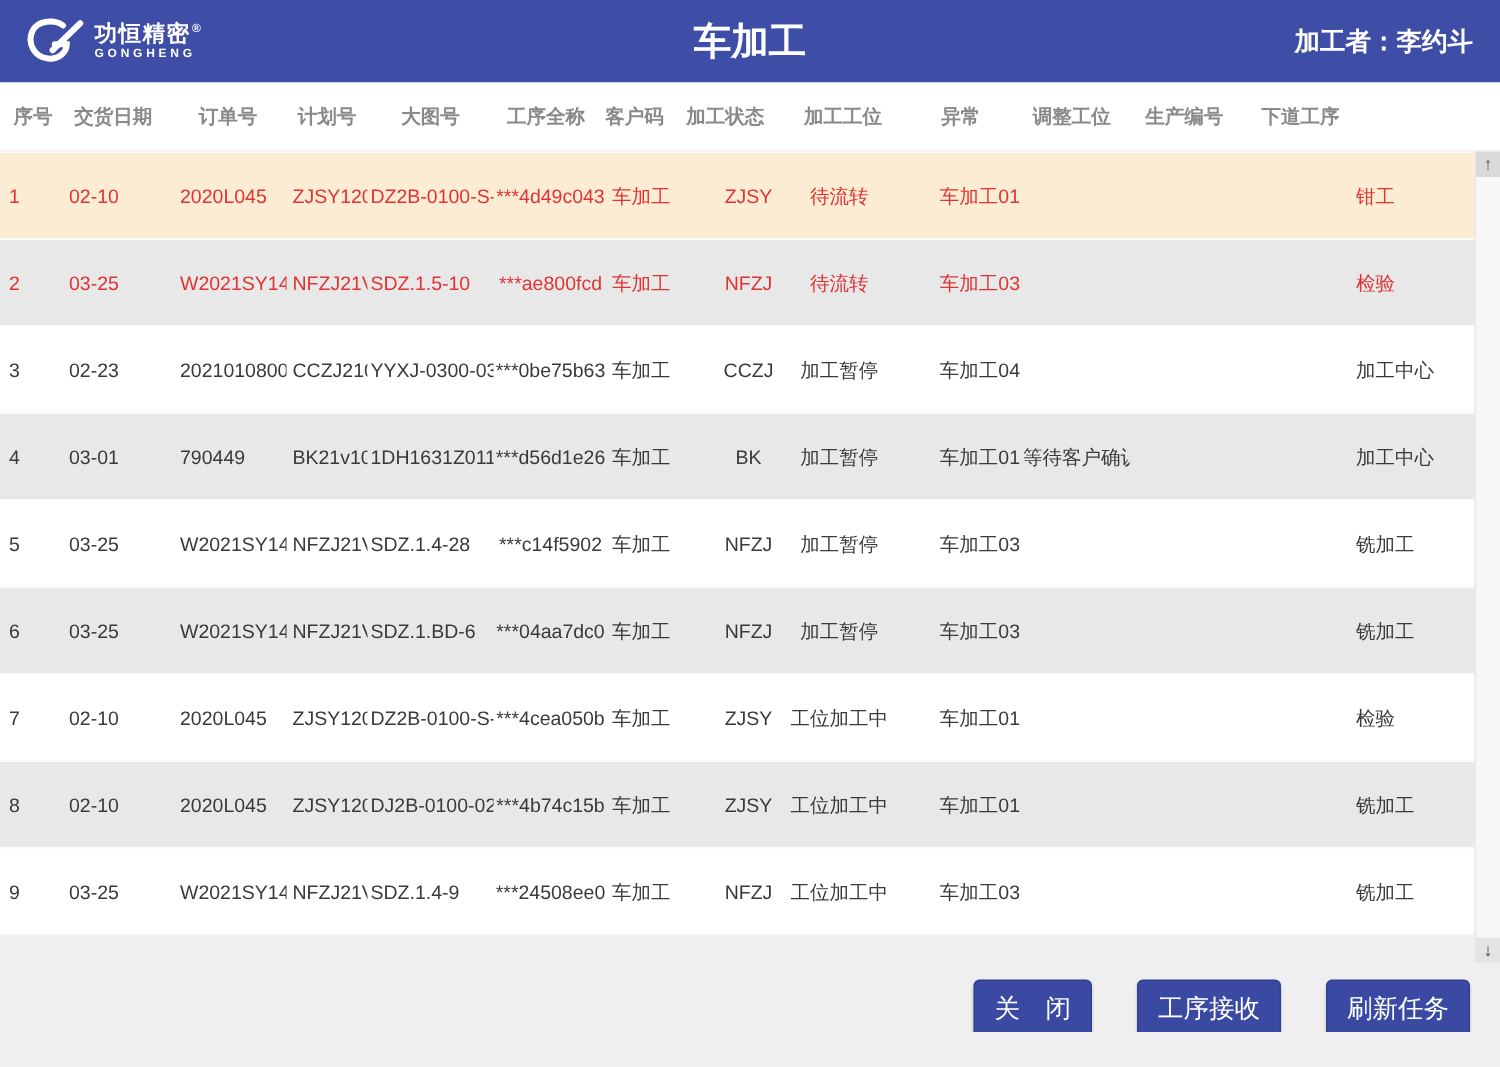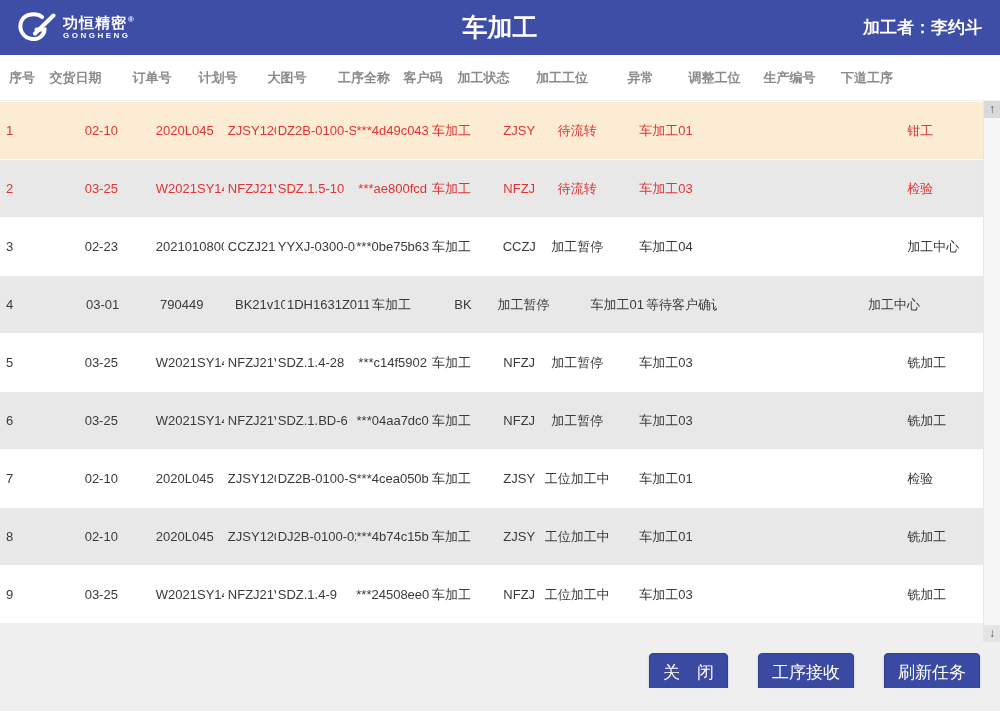--- a/index.html
+++ b/index.html
@@ -26,21 +26,21 @@
   .tbody { position:absolute; top:101px; left:0; width:983px; }
   .trow { display:flex; width:983px; height:58px; padding-left:6px; border-top:1px solid #fdfdfd; }
   .trow.white { background:#ffffff; }
   .trow.gray  { background:#e8e8e8; }
   .trow.peach { background:#fcecd3; }
   .cell { font-size:13px; color:#3a3a3a; line-height:57px; white-space:nowrap; overflow:hidden; }
   .trow.red .cell { color:#e03333; }
 
   
   .c0 { width:32px; }
-  .c1 { width:75px; }  .trow .c1 { padding-left:8px;margin-left:40px; }
+  .c1 { width:75px; }  .trow .c1 { padding-left:8px; }
   .c2 { width:78px; }  .trow .c2 { padding-left:7px; }
   .c3 { width:54px; }  .trow .c3 { padding-left:4px; }
   .c4 { width:84px; }  .trow .c4 { padding-left:2px; }
   .c5 { width:76px; }  .trow .c5 { text-align:center; }
   .c6 { width:70px; }  .trow .c6 { padding-left:3px; }
   .c7 { width:48px; }  .trow .c7 { text-align:center; }
   .c8 { width:73px; }  .trow .c8 { text-align:center; }
   .c9 { width:84px; }  .trow .c9 { text-align:right; }
   .c10 { width:73px; } .trow .c10 { padding-left:2px; }
   .c11 { width:75px; }
@@ -147,20 +147,21 @@
         <div class="cell c11"></div>
         <div class="cell c12"></div>
         <div class="cell c13">加工中心</div>
       </div>
       <div class="trow gray">
         <div class="cell c0">4</div>
         <div class="cell c1">03-01</div>
         <div class="cell c2">790449</div>
         <div class="cell c3">BK21v10:</div>
         <div class="cell c4">1DH1631Z011</div>
+        <div class="cell c5">***d56d1e26</div>
         <div class="cell c6">车加工</div>
         <div class="cell c7">BK</div>
         <div class="cell c8">加工暂停</div>
         <div class="cell c9">车加工01</div>
         <div class="cell c10">等待客户确认</div>
         <div class="cell c11"></div>
         <div class="cell c12"></div>
         <div class="cell c13">加工中心</div>
       </div>
       <div class="trow white">

